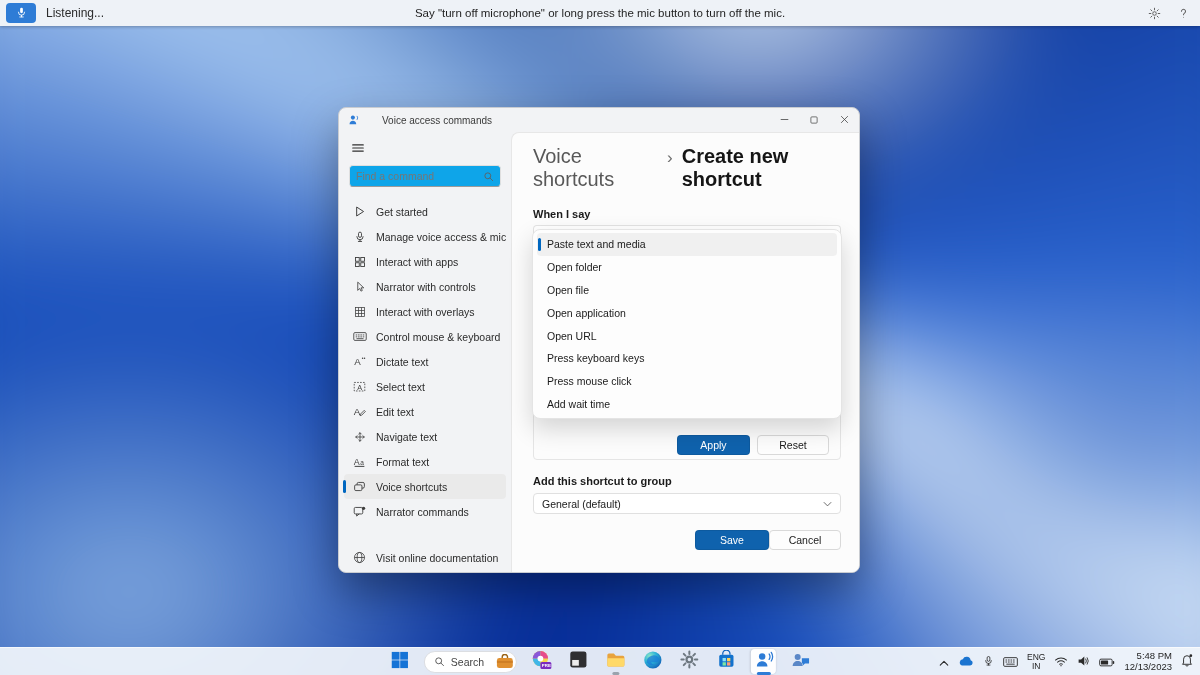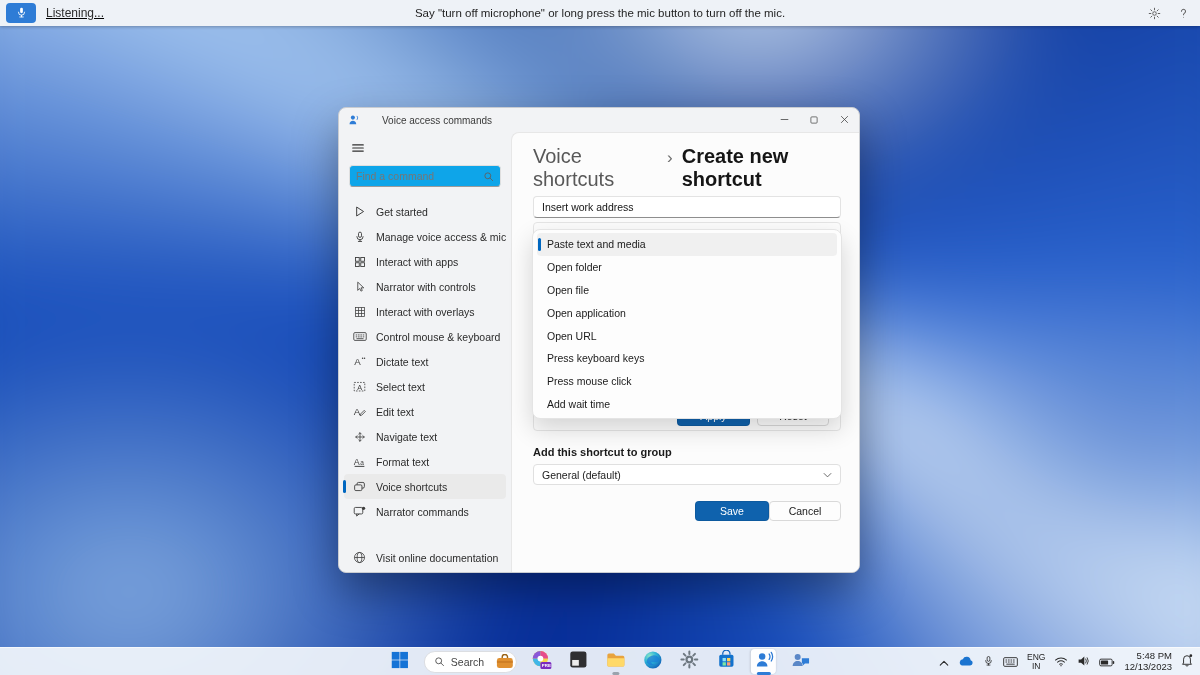--- a/index.html
+++ b/index.html
@@ -11,21 +11,21 @@
   .desktop::before { content:""; position:absolute; inset:-90px;
     background:
       radial-gradient(420px 300px at 62% 10%, rgba(214,230,247,.95), rgba(214,230,247,0) 70%),
       radial-gradient(520px 380px at 16% 80%, rgba(150,186,226,.9), rgba(150,186,226,0) 70%),
       radial-gradient(300px 220px at 88% 60%, rgba(90,130,200,.8), rgba(90,130,200,0) 70%),
       conic-gradient(from 200deg at 56% 45%, #0a2c8c, #1d4fb2 70deg, #a9c8ec 100deg, #27549f 140deg, #0a2a80 190deg, #2f64c6 250deg, #d5e4f5 280deg, #1d4fb2 320deg, #0a2c8c 360deg);
     filter: blur(48px) saturate(1.1); }
 
   
   .voice-bar { position:absolute; top:0; left:0; right:0; height:26px; background:#eef2f7;
-    display:flex; align-items:center; z-index:50; box-shadow:0 1px 3px rgba(0,0,0,.25);text-decoration:underline; }
+    display:flex; align-items:center; z-index:50; box-shadow:0 1px 3px rgba(0,0,0,.25); }
   .vb-mic { width:30px; height:20px; margin-left:6px; border-radius:4px; background:var(--accent-light,#2e7cd6);
     display:flex; align-items:center; justify-content:center; color:#fff; cursor:pointer; }
   .vb-status { margin-left:10px; font-size:12px; color:#2b2b2b; }
   .vb-hint { position:absolute; left:50%; transform:translateX(-50%); font-size:11.5px; color:#1f1f1f; white-space:nowrap; }
   .vb-right { position:absolute; right:10px; display:flex; gap:16px; color:#5f5f5f; align-items:center; }
   .vb-right span { display:flex; cursor:pointer; }
 
   
   .win { position:absolute; left:338px; top:107px; width:522px; height:466px; background:#f2f3f5;
     border:1px solid #c9ccd1; border-radius:8px; box-shadow:0 18px 45px rgba(0,0,0,.38); z-index:10; overflow:hidden; }
@@ -327,20 +327,21 @@
             
           </div>
       </div>
     </div>
     <div class="content">
       <div class="breadcrumb">
         <span class="bc-parent">Voice shortcuts</span>
         <span class="bc-sep">›</span>
         <span class="bc-current">Create new shortcut</span>
       </div>
+      <div class="field-label">When I say</div>
       <input class="txt-input" value="Insert work address" style="">
 
       <div class="section-box">
         <div class="apply-row">
           <button class="btn btn-primary w73">Apply</button>
           <button class="btn btn-secondary w72">Reset</button>
         </div>
       </div>
 
       <div class="dropdown">

